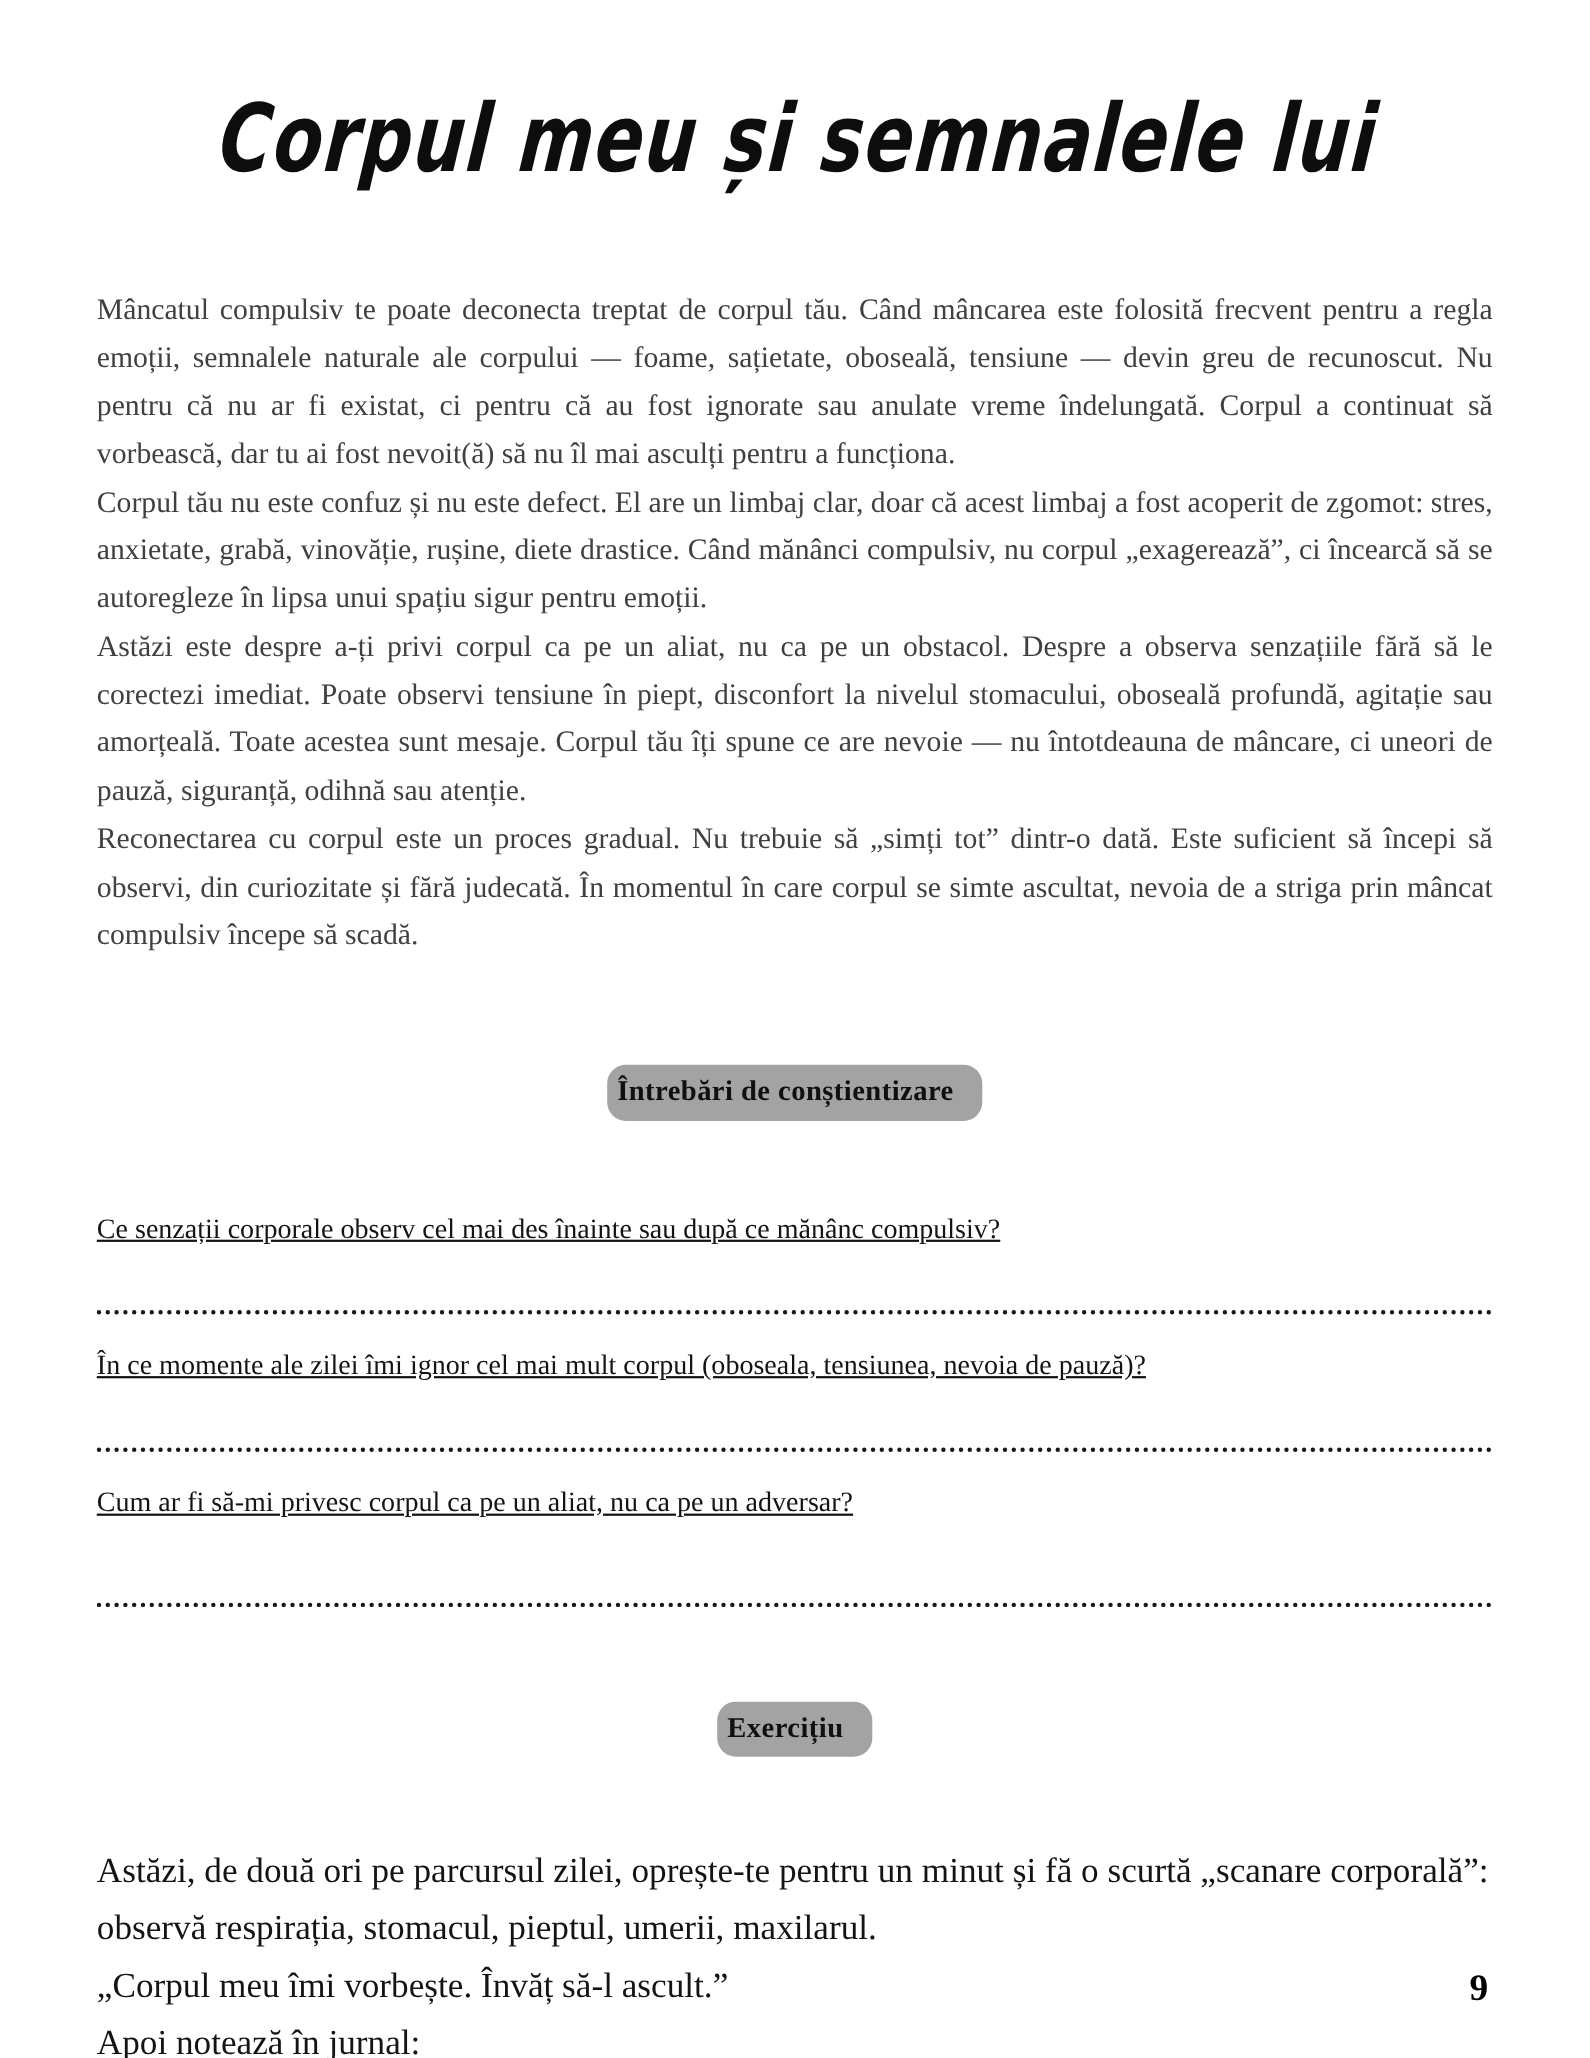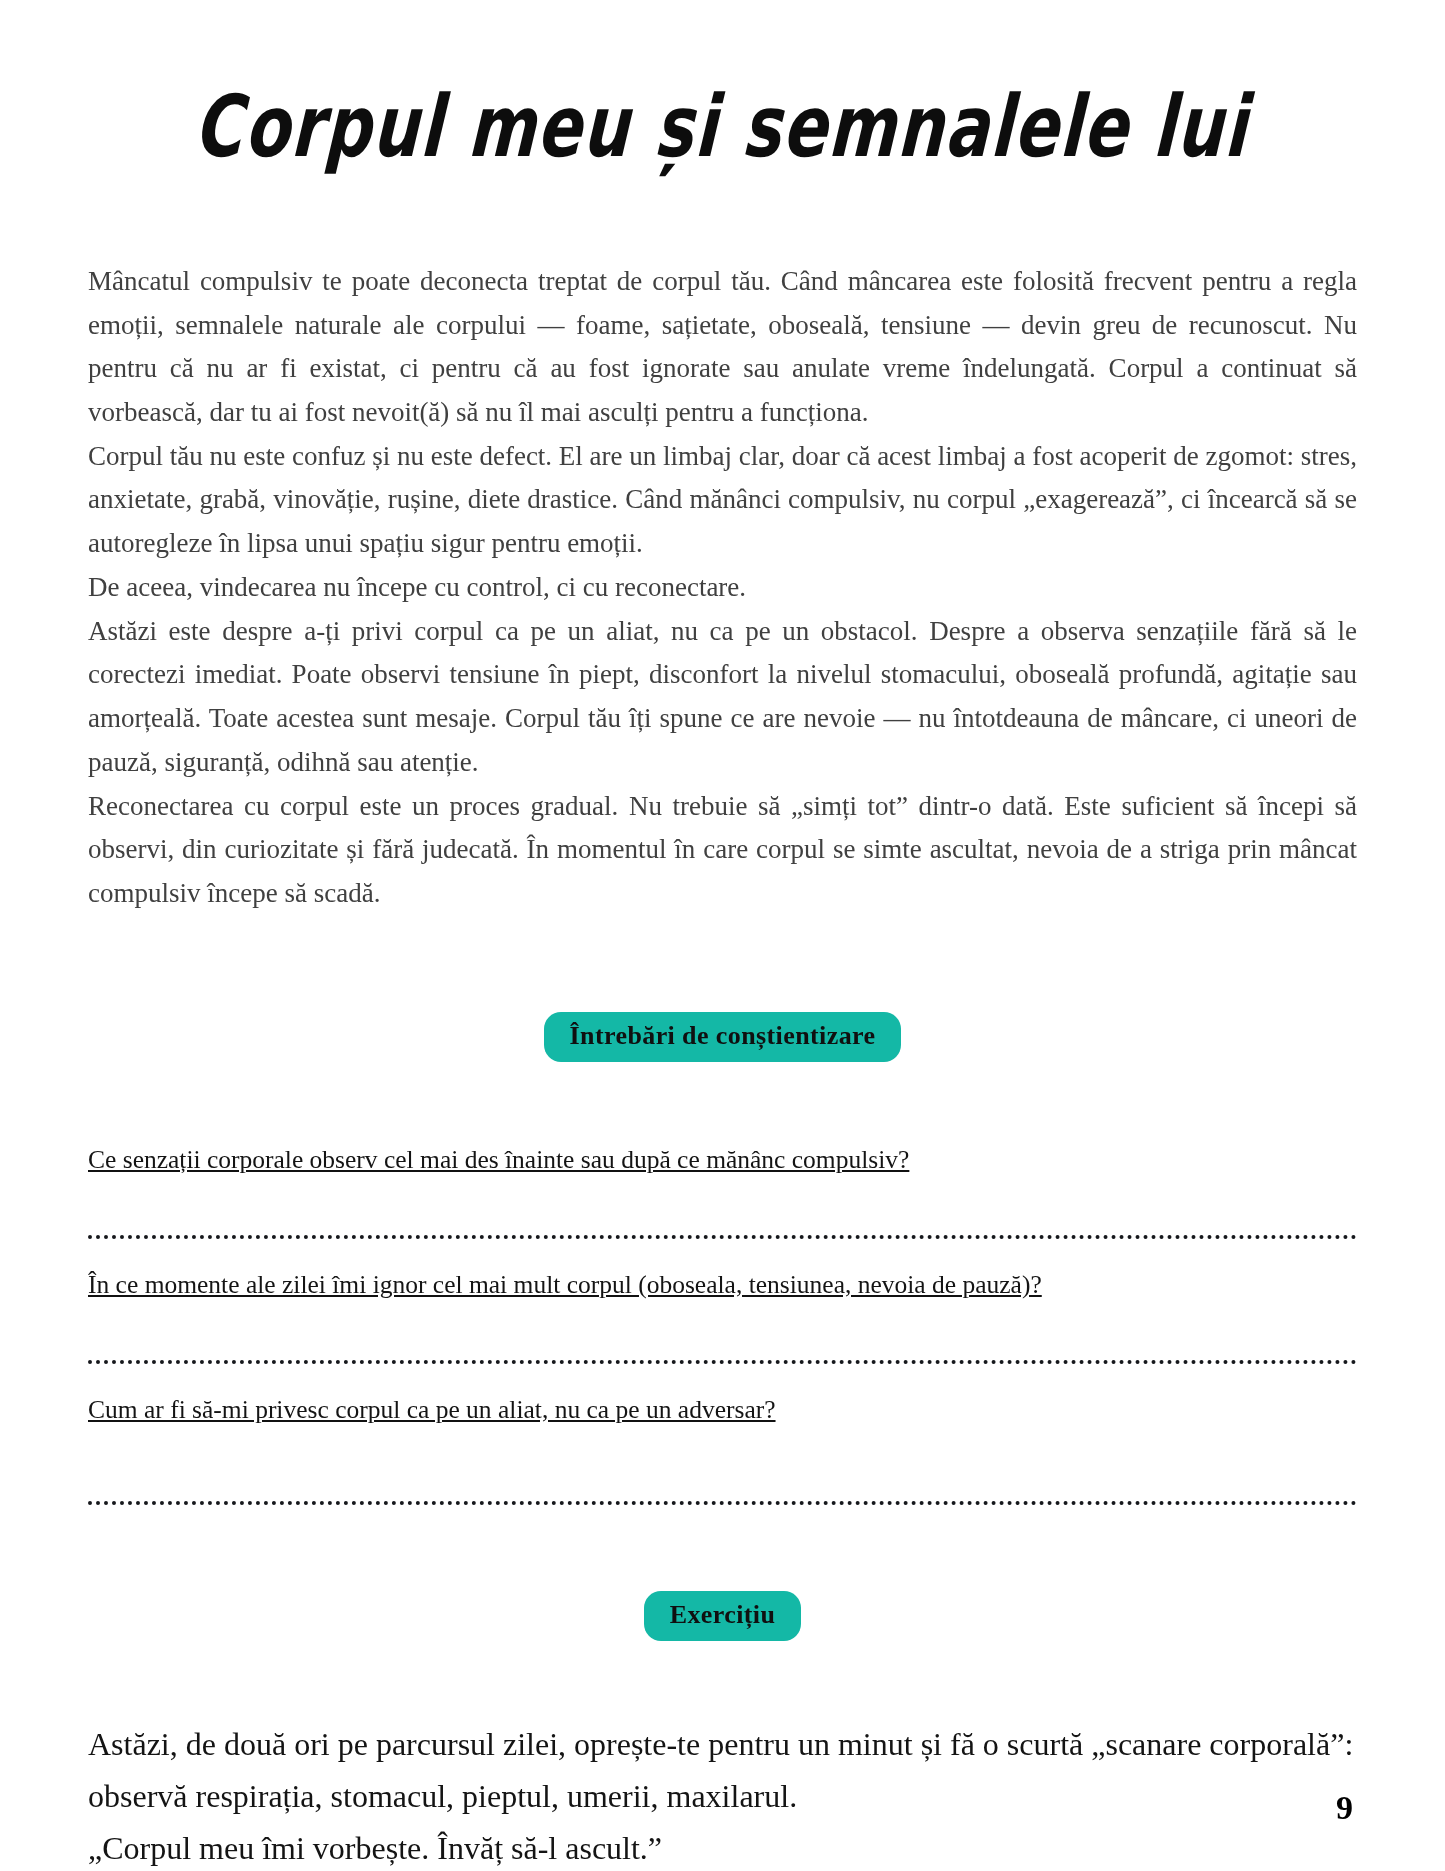--- a/index.html
+++ b/index.html
@@ -63,23 +63,23 @@
 
   
   .badge-row {
     text-align: center;
   }
   .badge-row.q-badge { margin-top: 96px; }
   .badge-row.e-badge { margin-top: 86px; }
 
   .badge {
     display: inline-block;
-    background: #14b8a6;
+    background: #a3a3a3;
     border-radius: 17px;
-    padding: 8px 26px 10px 26px;
+    padding: 8px 26px 10px 9px;
     font-size: 26px;
     font-weight: bold;
     color: #101010;
     letter-spacing: 0.4px;
     line-height: 1.25;
   }
 
   
   .questions {
     margin-top: 78px;
@@ -130,21 +130,20 @@
 
 <div class="page">
 
   <div class="title-wrap">
     <h1 class="doc-title">Corpul meu și semnalele lui</h1>
   </div>
 
   <div class="body-block">
     <p>Mâncatul compulsiv te poate deconecta treptat de corpul tău. Când mâncarea este folosită frecvent pentru a regla emoții, semnalele naturale ale corpului — foame, sațietate, oboseală, tensiune — devin greu de recunoscut. Nu pentru că nu ar fi existat, ci pentru că au fost ignorate sau anulate vreme îndelungată. Corpul a continuat să vorbească, dar tu ai fost nevoit(ă) să nu îl mai asculți pentru a funcționa.</p>
     <p>Corpul tău nu este confuz și nu este defect. El are un limbaj clar, doar că acest limbaj a fost acoperit de zgomot: stres, anxietate, grabă, vinovăție, rușine, diete drastice. Când mănânci compulsiv, nu corpul „exagerează”, ci încearcă să se autoregleze în lipsa unui spațiu sigur pentru emoții.</p>
-    <p class="single-line">De aceea, vindecarea nu începe cu control, ci cu reconectare.</p>
     <p>Astăzi este despre a-ți privi corpul ca pe un aliat, nu ca pe un obstacol. Despre a observa senzațiile fără să le corectezi imediat. Poate observi tensiune în piept, disconfort la nivelul stomacului, oboseală profundă, agitație sau amorțeală. Toate acestea sunt mesaje. Corpul tău îți spune ce are nevoie — nu întotdeauna de mâncare, ci uneori de pauză, siguranță, odihnă sau atenție.</p>
     <p>Reconectarea cu corpul este un proces gradual. Nu trebuie să „simți tot” dintr-o dată. Este suficient să începi să observi, din curiozitate și fără judecată. În momentul în care corpul se simte ascultat, nevoia de a striga prin mâncat compulsiv începe să scadă.</p>
   </div>
 
   <div class="badge-row q-badge">
     <span class="badge">Întrebări de conștientizare</span>
   </div>
 
   <div class="questions">
 

